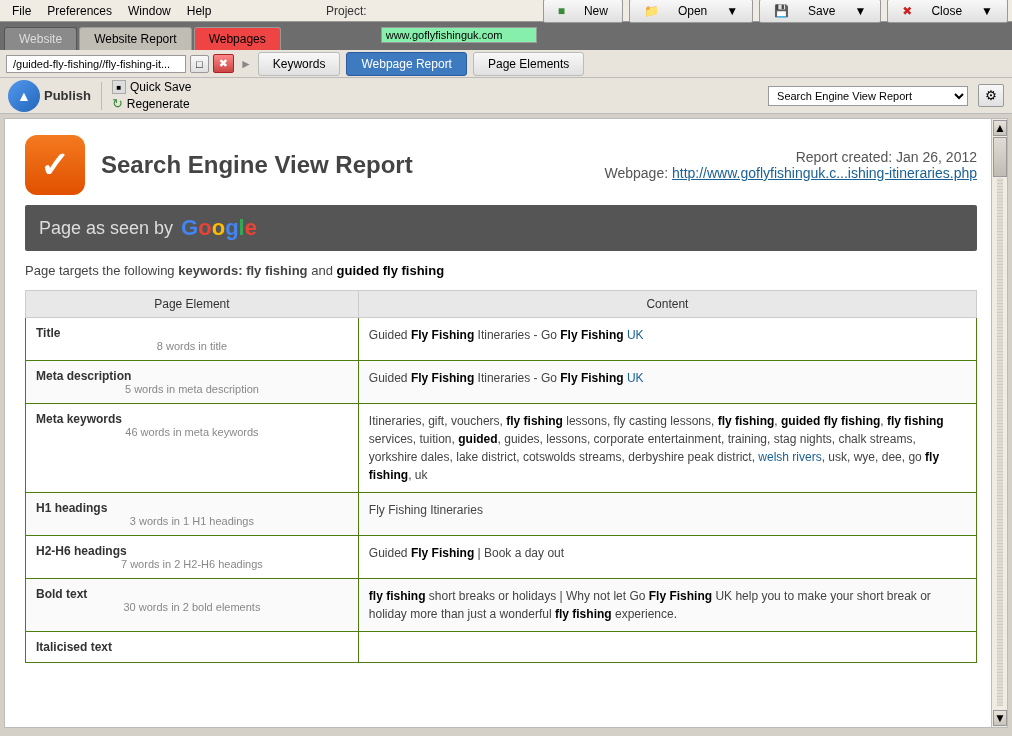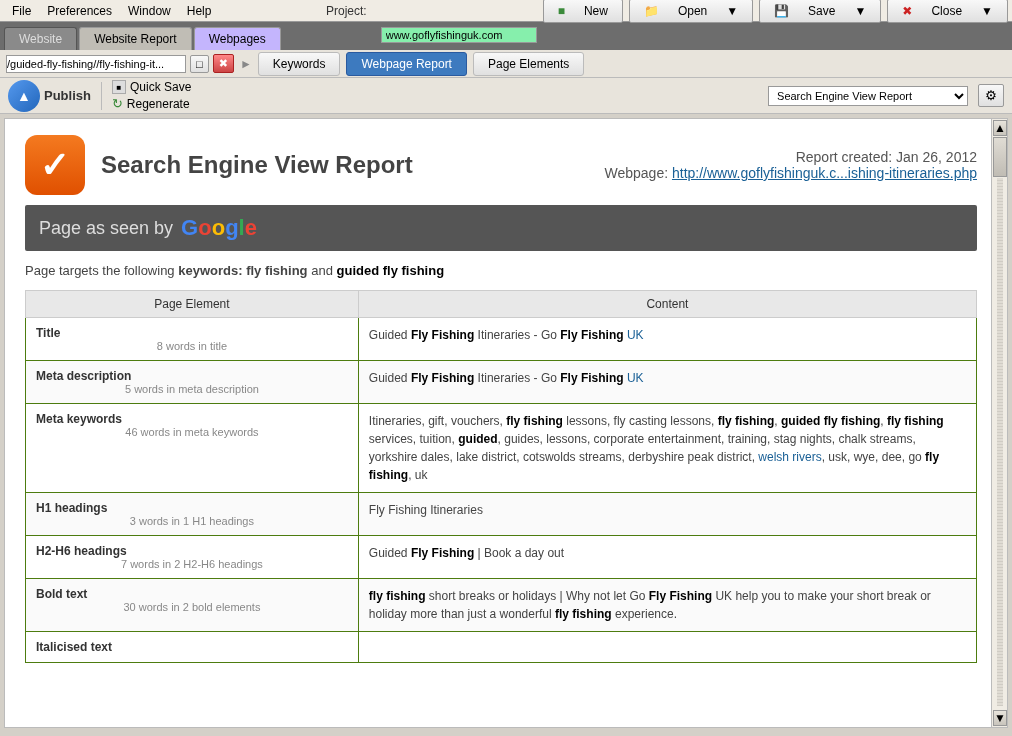--- a/index.html
+++ b/index.html
@@ -10,25 +10,25 @@
     .menu-bar span { padding: 2px 8px; cursor: pointer; font-size: 12px; }
     .menu-spacer { flex: 1; }
     .project-area { display: flex; align-items: center; gap: 6px; font-size: 12px; }
     .project-label { color: #333; }
     .project-input { border: 1px solid #999; padding: 1px 4px; font-size: 11px; width: 156px; background: #86efac; margin-top: 48px; }
     .toolbar-btn { display: flex; align-items: center; gap: 3px; border: 1px solid #999; background: linear-gradient(to bottom, #f8f8f8, #e0e0e0); padding: 2px 6px; cursor: pointer; font-size: 11px; border-radius: 2px; }
 
     
     .tab-bar { background: #6d6d6d; height: 28px; display: flex; align-items: flex-end; padding: 0 4px; }
     .tab { padding: 4px 14px; cursor: pointer; font-size: 12px; color: #ddd; background: #8a8a8a; margin-right: 2px; border-radius: 3px 3px 0 0; border: 1px solid #555; border-bottom: none; }
-    .tab.active { background: #c4b5fd; color: #000; border: 1px solid #999; border-bottom: none; }
+    .tab.active { background: #ef4444; color: #000; border: 1px solid #999; border-bottom: none; }
 
     
     .url-bar { background: #e8e4dc; height: 28px; display: flex; align-items: center; padding: 2px 6px; border-bottom: 1px solid #bbb; gap: 4px; }
-    .url-input { border: 1px solid #999; padding: 2px 0; font-size: 11px; width: 180px; background: white; }
+    .url-input { border: 1px solid #999; padding: 2px 6px; font-size: 11px; width: 180px; background: white; }
     .url-btn { border: 1px solid #999; background: linear-gradient(to bottom, #f8f8f8, #e0e0e0); padding: 2px 5px; cursor: pointer; font-size: 11px; border-radius: 2px; }
     .nav-tab { padding: 4px 14px; cursor: pointer; font-size: 12px; border: 1px solid #bbb; border-radius: 3px; background: linear-gradient(to bottom, #f8f8f8, #e0e0e0); margin-right: 2px; }
     .nav-tab.active { background: #3d7abf; color: white; border-color: #2a5a9f; }
     .arrow-sep { color: #888; padding: 0 2px; }
 
     
     .action-bar { background: #e8e4dc; height: 36px; display: flex; align-items: center; padding: 2px 8px; border-bottom: 1px solid #bbb; gap: 10px; }
     .publish-btn { display: flex; flex-direction: column; align-items: center; cursor: pointer; font-size: 12px; font-weight: bold; gap: 0px; }
     .quick-save-area { display: flex; flex-direction: column; gap: 2px; }
     .quick-save-btn { display: flex; align-items: center; gap: 4px; cursor: pointer; font-size: 12px; }

